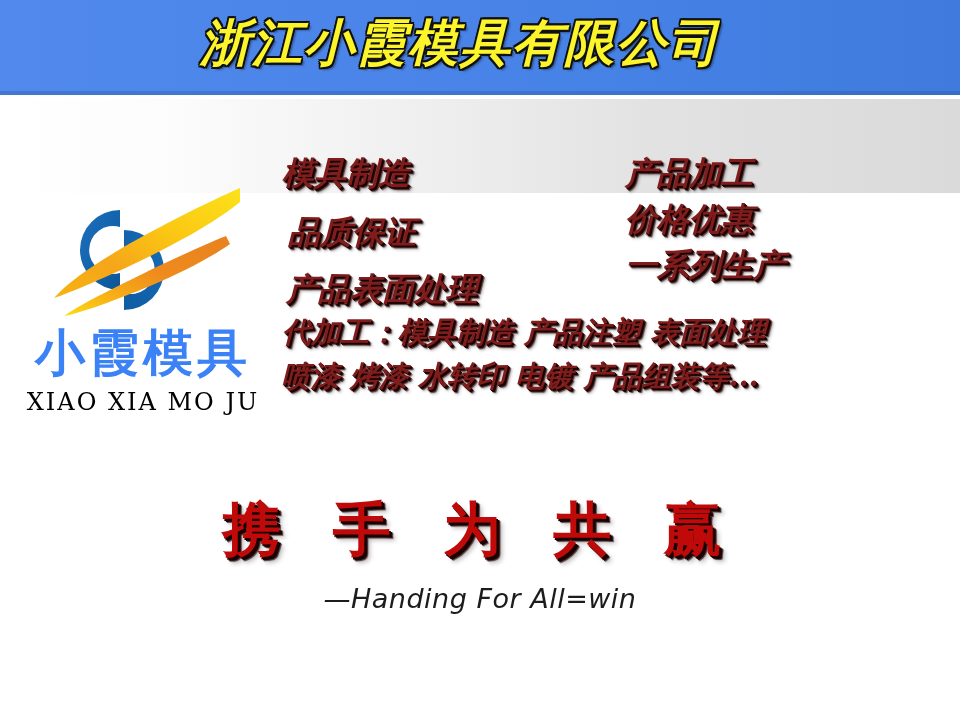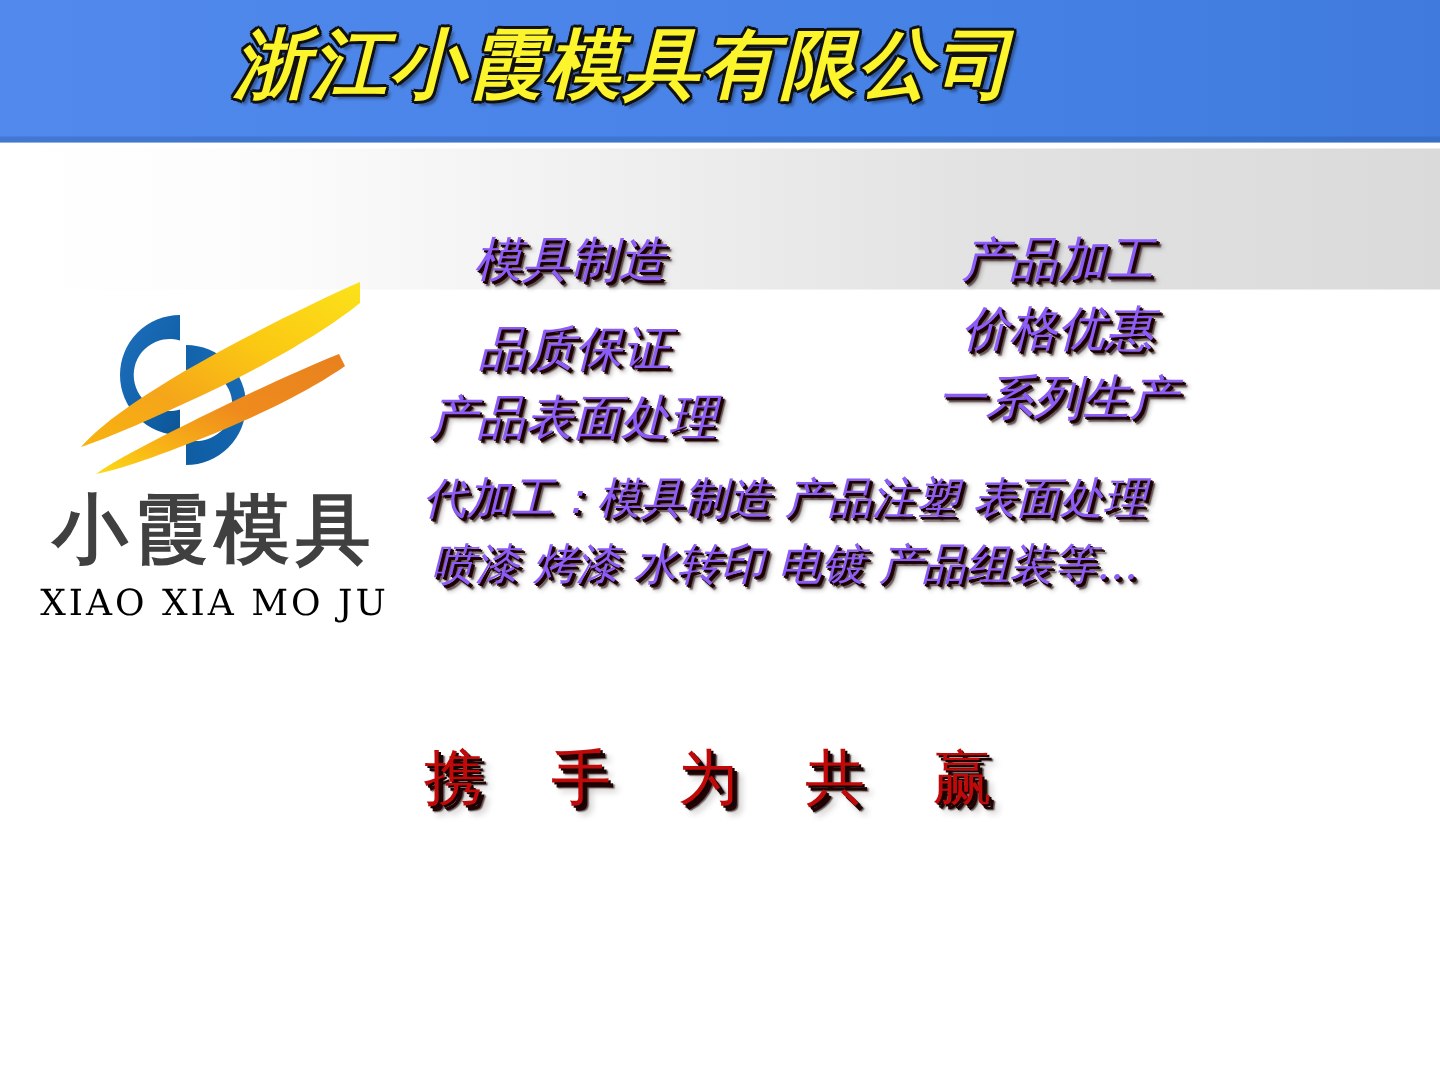--- a/index.html
+++ b/index.html
@@ -53,20 +53,21 @@
     font-style: italic;
     letter-spacing: 2px;
     color: #fcf52c;
     text-shadow:
       -1.6px -1.6px 0 #111, 1.6px -1.6px 0 #111,
       -1.6px 1.6px 0 #111, 1.6px 1.6px 0 #111,
       0 -1.8px 0 #111, 0 1.8px 0 #111,
       -1.8px 0 0 #111, 1.8px 0 0 #111,
       3px 3px 2px rgba(0,0,0,0.35);
     white-space: nowrap;
+    padding-left: 44px;
   }
 
   
   #grey-band {
     position: absolute;
     left: 0;
     top: 99px;
     width: 960px;
     height: 94px;
     background: linear-gradient(to right,
@@ -95,64 +96,63 @@
   #logo-cn {
     position: absolute;
     left: 0;
     top: 150px;
     width: 262px;
     text-align: center;
     font-family: "DejaVu Serif", "Liberation Serif", serif;
     font-size: 50px;
     font-weight: bold;
     letter-spacing: 4px;
-    color: #404040;
+    color: #3b82f6;
     line-height: 1;
     white-space: nowrap;
   }
   #logo-pinyin {
     position: absolute;
     left: 0;
     top: 212px;
     width: 262px;
     text-align: center;
     font-family: "DejaVu Serif", "Liberation Serif", serif;
     font-size: 24px;
     font-weight: normal;
     letter-spacing: 2px;
     color: #000000;
     line-height: 1;
     white-space: nowrap;
   }
 
   
   .red-cn {
-    color: #8b5cf6;
-    font-family: "DejaVu Serif", "Liberation Serif", serif;
-    font-weight: normal;
+    color: #7f1d1d;
+    font-family: "DejaVu Serif", "Liberation Serif", serif;
+    font-weight: bold;
     font-style: italic;
     text-shadow:
       1px 1px 0 #1b0000,
       2px 2px 0 #250303,
       3px 3px 1px rgba(20,0,0,0.65),
       4px 4px 3px rgba(60,40,40,0.35);
     white-space: nowrap;
-    text-align: center;
   }
 
   #services-left {
     position: absolute;
     left: 282px;
     top: 150px;
     font-size: 32px;
     line-height: 46px;
   }
   #services-left .svc-row { padding-left: 0; }
   #services-left .svc-row.indent1 { padding-left: 6px; margin-top: 13px; }
-  #services-left .svc-row.indent2 { padding-left: 4px; }
+  #services-left .svc-row.indent2 { padding-left: 4px; margin-top: 11px; }
 
   #services-right {
     position: absolute;
     left: 625px;
     top: 150px;
     font-size: 32px;
     line-height: 46px;
   }
 
   
@@ -168,22 +168,22 @@
   #slogan-block {
     position: absolute;
     left: 0;
     top: 495px;
     width: 960px;
     text-align: center;
   }
   #slogan-main {
     display: inline-block;
     font-family: "DejaVu Serif", "Liberation Serif", serif;
-    font-size: 40px;
-    font-weight: normal;
+    font-size: 58px;
+    font-weight: bold;
     letter-spacing: 16px;
     color: #c00a0a;
     text-shadow:
       1.5px 1.5px 0 #170000,
       3px 3px 0 #200303,
       4px 4px 1px rgba(20,0,0,0.7),
       6px 6px 4px rgba(70,50,50,0.3);
     white-space: nowrap;
     line-height: 1.2;
   }
@@ -276,15 +276,16 @@
   </div>
 
   <div id="services-right">
     <div class="red-cn svc-row">产品加工</div>
     <div class="red-cn svc-row">价格优惠</div>
     <div class="red-cn svc-row">一系列生产</div>
   </div>
 
   <div id="slogan-block">
     <div id="slogan-main">携 手 为 共 赢</div>
+    <div id="slogan-sub">—Handing For All=win</div>
   </div>
 
 </div>
 
 </body></html>

